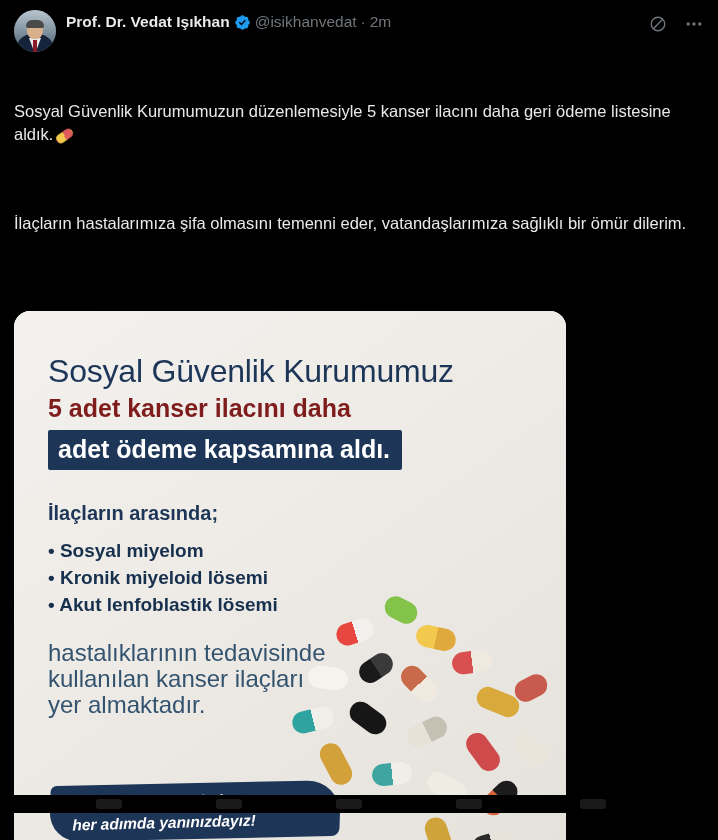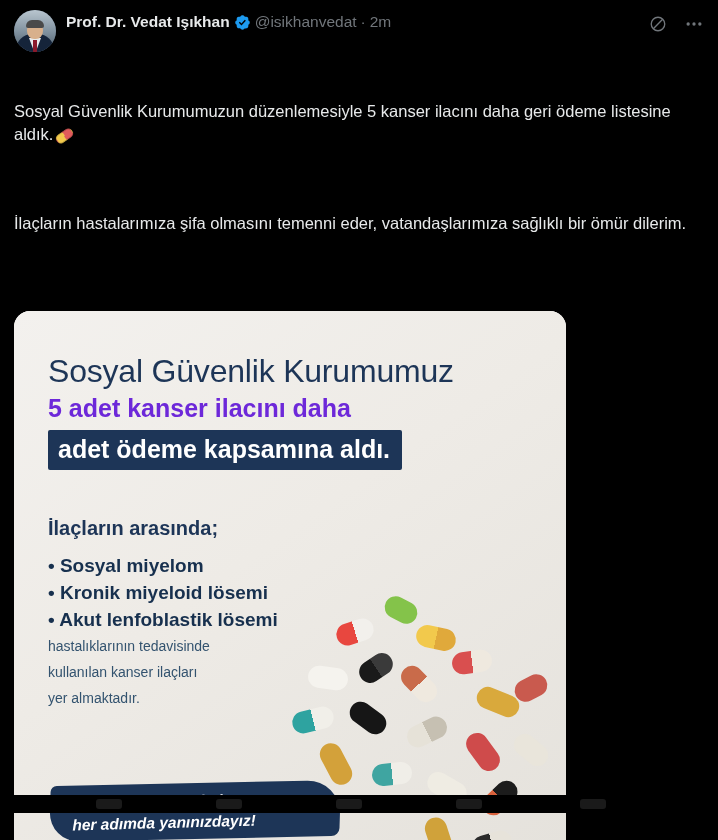--- a/index.html
+++ b/index.html
@@ -176,56 +176,57 @@
   }
   .head1 {
     font-size: 32px;
     color: #1d3557;
     font-weight: 500;
     letter-spacing: -0.2px;
     line-height: 32px;
   }
   .head2 {
     font-size: 25px;
-    color: #6d28d9;
+    color: #7f1d1d;
     font-weight: bold;
     margin-top: 6px;
     line-height: 30px;
   }
   .head3-wrap {
     display: inline-block;
     background: #1d3557;
     padding: 5px 12px 7px 10px;
     margin-top: 7px;
     border-radius: 2px;
   }
   .head3 {
     font-size: 25px;
     color: #ffffff;
     font-weight: bold;
     line-height: 28px;
   }
   .sub-head {
-    margin-top: 47px;
+    margin-top: 32px;
     font-size: 20px;
     color: #1d3557;
     font-weight: bold;
   }
   .bullets {
     margin-top: 12px;
     font-size: 19px;
     color: #17304e;
     font-weight: bold;
     line-height: 27px;
   }
   .bullets div::before {
     content: "• ";
   }
   .tail-text {
-    font-size: 14px;
+    margin-top: 22px;
+    font-size: 24px;
     line-height: 26px;
     color: #33536f;
   }
   .ribbon {
     position: absolute;
     left: 2px;
     bottom: 96px;
     width: 290px;
     height: 56px;
   }

